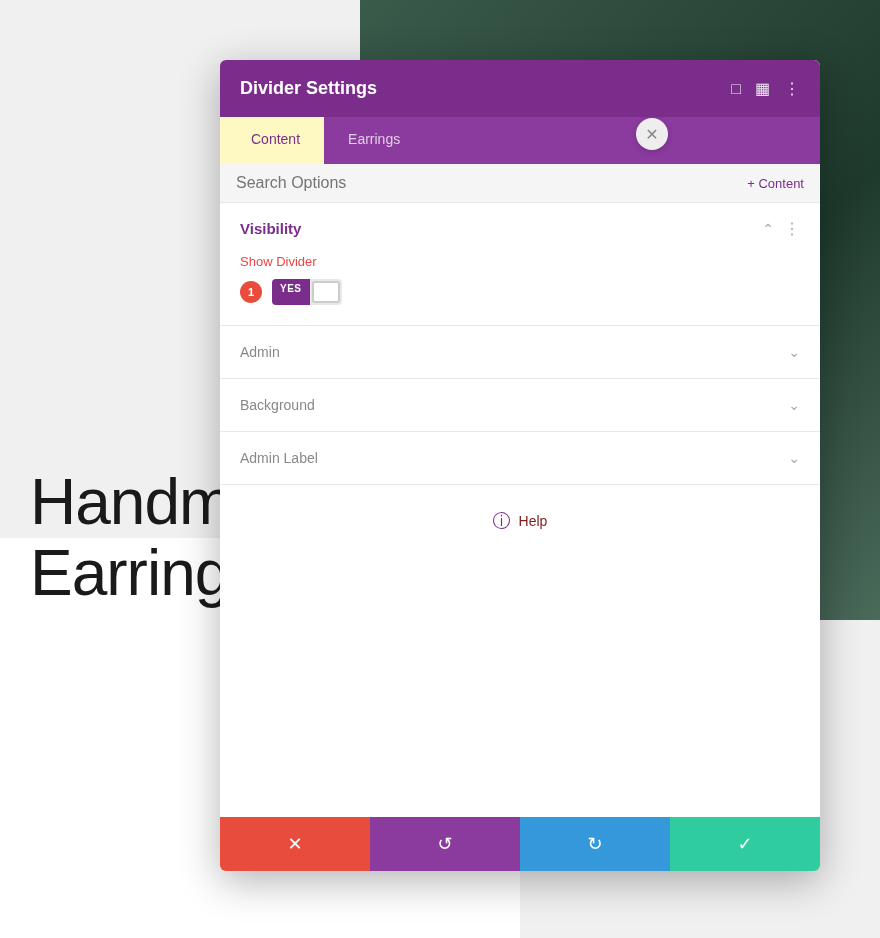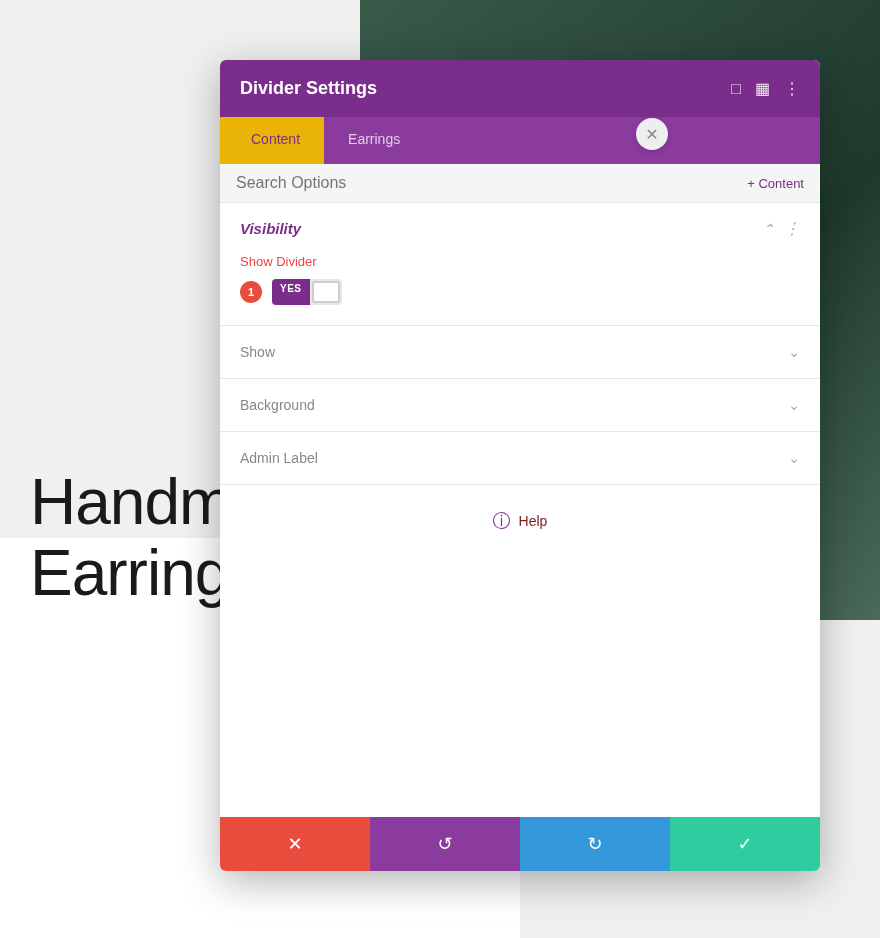--- a/index.html
+++ b/index.html
@@ -93,21 +93,21 @@
     .tab {
       padding: 14px 24px;
       color: rgba(255,255,255,0.75);
       font-size: 14px;
       font-weight: 500;
       cursor: pointer;
       border-bottom: 3px solid transparent;
       transition: all 0.2s;
     }
     .tab.active {
-      background: #eab308;
+      background: #fef9c3;
       color: #7b2d8b;
       border-bottom: 3px solid transparent;
       padding-left: 31px;
     }
 
     
     .search-bar {
       background: #f5f5f5;
       padding: 10px 16px;
       display: flex;
@@ -135,21 +135,20 @@
     
     .visibility-section {
       padding: 16px 20px 20px;
       border-bottom: 1px solid #e8e8e8;
     }
     .section-header {
       display: flex;
       align-items: center;
       justify-content: space-between;
       margin-bottom: 16px;
-      font-style: italic;
     }
     .section-title {
       color: #7b2d8b;
       font-size: 15px;
       font-weight: 600;
     }
     .section-controls {
       display: flex;
       align-items: center;
       gap: 10px;
@@ -330,21 +329,21 @@
     <div class="show-divider-row">
       <div class="badge-num">1</div>
       <div class="toggle-container">
         <span class="toggle-yes">YES</span>
         <div class="toggle-thumb"></div>
       </div>
     </div>
   </div>
 
   <div class="collapsible-section">
-    <span class="collapsible-label">Show</span>
+    <span class="collapsible-label">Admin</span>
     <span class="chevron-icon">⌄</span>
   </div>
 
   <div class="collapsible-section">
     <span class="collapsible-label">Background</span>
     <span class="chevron-icon">⌄</span>
   </div>
 
   <div class="collapsible-section">
     <span class="collapsible-label">Admin Label</span>

